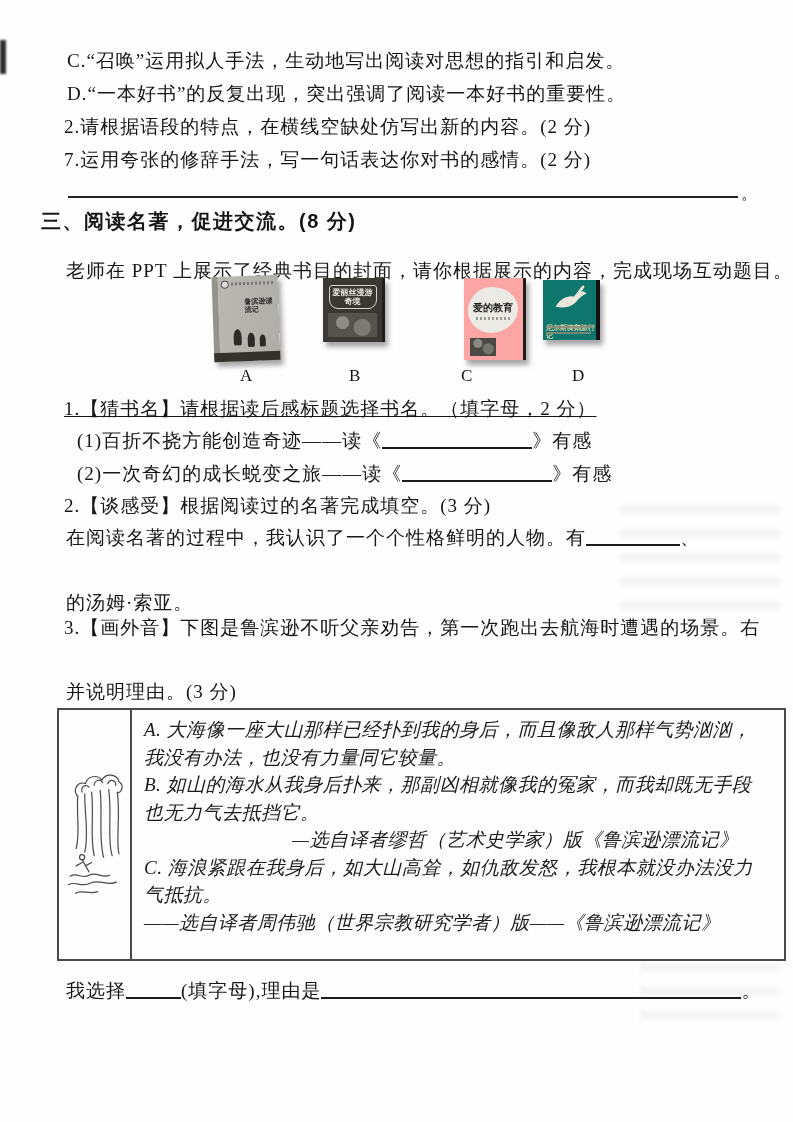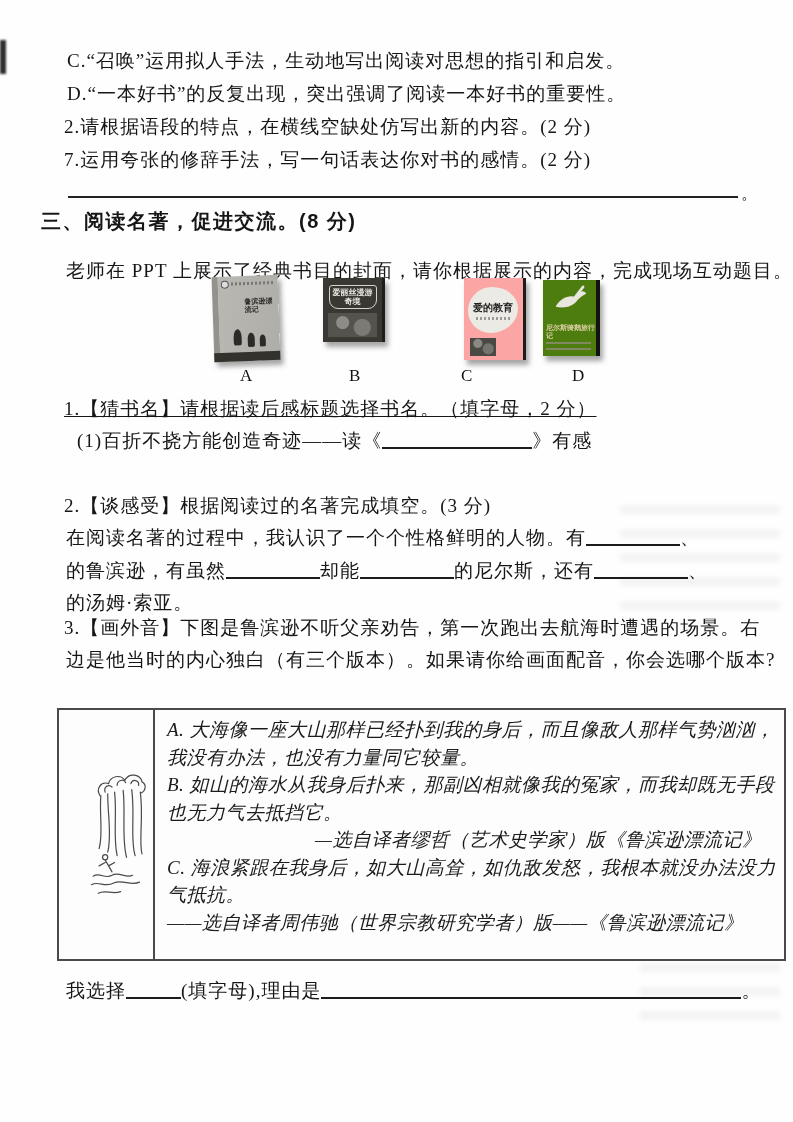--- a/index.html
+++ b/index.html
@@ -11,21 +11,21 @@
   
   .tl{position:absolute; white-space:nowrap; font-size:19px; letter-spacing:1px; line-height:22px;}
   .heading{font-family:"Liberation Sans","DejaVu Sans",sans-serif; font-weight:700; font-size:20px; letter-spacing:1.5px;}
   .blank{display:inline-block; border-bottom:2px solid #1c1c1c; height:16px; vertical-align:-2px;}
   .w55{width:55px;} .w95{width:94px;} .w150{width:150px;} .w420{width:420px;}
   .rule{position:absolute; border-top:2px solid #222; height:0;}
   .small-period{position:absolute; font-size:16px;}
 
   
   .abox{position:absolute; left:57px; top:708px; width:729px; height:253px;
-        border:2px solid #4a4a4a; box-sizing:border-box; display:flex; background:#fdfdfd;padding-left:23px;}
+        border:2px solid #4a4a4a; box-sizing:border-box; display:flex; background:#fdfdfd;}
   .abox-left{width:73px; border-right:2px solid #4a4a4a; box-sizing:border-box;
              display:flex; align-items:center; justify-content:center;}
   .abox-right{flex:1; padding:6px 6px 0 12px; overflow:hidden;}
   .kline{white-space:nowrap; font-size:19px; line-height:27.5px; letter-spacing:0.5px;
          font-style:italic; color:#1b1b1b;}
   .ind118{padding-left:118px;} .ind148{padding-left:148px;}
 
   
   .book{position:absolute; box-shadow:3px 5px 5px rgba(60,60,60,.45);}
   .book .title{display:block;}
@@ -50,21 +50,21 @@
          #55534d;}
   .book-c{left:435px; top:278px; width:62px; height:82px; background:#fca5a5; border-right:3px solid #1d1c19; box-sizing:border-box;margin-left:29px;}
   .c-blob{position:absolute; left:4px; right:5px; top:9px; height:46px; background:#eceae4;
           border-radius:48% 52% 55% 45% / 52% 46% 54% 48%; display:flex; flex-direction:column;
           align-items:center; justify-content:center;}
   .c-title{font-size:10px; font-weight:700; color:#1f1f1f; letter-spacing:0;}
   .c-sub{margin-top:2px; width:34px; height:3px; background:repeating-linear-gradient(90deg,#9a9a96 0 2px,transparent 2px 4px);}
   .c-art{position:absolute; left:6px; bottom:4px; width:26px; height:18px; background:
          radial-gradient(circle at 30% 30%, #8a8984 0 4px, transparent 5px),
          radial-gradient(circle at 70% 60%, #74736e 0 5px, transparent 6px), #4a4944;}
-  .book-d{left:543px; top:280px; width:57px; height:76px; background:#4d7c0f; border-right:4px solid #121210; box-sizing:border-box;}
+  .book-d{left:543px; top:280px; width:57px; height:60px; background:#0f766e; border-right:4px solid #121210; box-sizing:border-box;}
   .d-title{position:absolute; left:3px; top:44px; font-size:7px; line-height:8px; color:#d9cf9f;
            letter-spacing:0; font-weight:700;}
   .d-rows{position:absolute; left:3px; right:5px; bottom:6px; height:10px;
           background:repeating-linear-gradient(0deg,#8e8a77 0 2px,transparent 2px 6px);
           opacity:.8;}
   .book-label{position:absolute; top:366px; font-size:17px; font-family:"Liberation Serif",serif; color:#111;}
 
   
   .mark-topleft{position:absolute; left:0; top:40px; width:6px; height:34px; background:#2f2f2f; filter:blur(1px);}
   .bleed{position:absolute; opacity:.10; filter:blur(2px); pointer-events:none;
@@ -121,32 +121,32 @@
   </div>
   <span class="book-label" style="left:240px;">A</span>
   <span class="book-label" style="left:349px;">B</span>
   <span class="book-label" style="left:461px;">C</span>
   <span class="book-label" style="left:572px;">D</span>
 
   <div class="tl" style="left:64px; top:398px;text-decoration:underline;">1.【猜书名】请根据读后感标题选择书名。（填字母，2 分）</div>
   <div class="tl" style="left:77px; top:430px;">
     <span>(1)百折不挠方能创造奇迹——读《</span><span class="blank w150"></span><span>》有感</span>
   </div>
+  <div class="tl" style="left:77px; top:463px;">
+    <span>(2)一次奇幻的成长蜕变之旅——读《</span><span class="blank w150"></span><span>》有感</span>
+  </div>
 
   <div class="tl" style="left:64px; top:495px;">2.【谈感受】根据阅读过的名著完成填空。(3 分)</div>
   <div class="tl" style="left:66px; top:527px;">
     <span>在阅读名著的过程中，我认识了一个个性格鲜明的人物。有</span><span class="blank w95"></span><span>、</span>
   </div>
-  <div class="tl" style="left:66px; top:560px;">
-    <span>的鲁滨逊，有虽然</span><span class="blank w95"></span><span>却能</span><span class="blank w95"></span><span>的尼尔斯，还有</span><span class="blank w95"></span><span>、</span>
-  </div>
   <div class="tl" style="left:66px; top:592px;">的汤姆·索亚。</div>
 
   <div class="tl" style="left:64px; top:617px;">3.【画外音】下图是鲁滨逊不听父亲劝告，第一次跑出去航海时遭遇的场景。右</div>
-  <div class="tl" style="left:66px; top:649px;">边是他当时的内心独白（有三个版本）。如果请你给画面配音，你会选哪个版本?</div>
+  <div class="tl" style="left:66px; top:681px;">并说明理由。(3 分)</div>
 
   <div class="abox">
     <div class="abox-left">
       <svg viewBox="0 0 70 160" width="60" height="150">
         <g fill="none" stroke="#4a4a4a" stroke-width="1.4" stroke-linecap="round">
           <path d="M14,34 C9,26 15,17 24,20 C26,11 38,9 43,16 C48,7 61,9 63,18 C69,21 67,29 62,31"></path>
           <path d="M20,30 C18,24 24,20 28,24"></path>
           <path d="M34,22 C34,16 42,14 44,19"></path>
           <path d="M50,20 C52,14 60,16 59,22"></path>
           <path d="M15,34 C13,56 18,78 13,96"></path>

